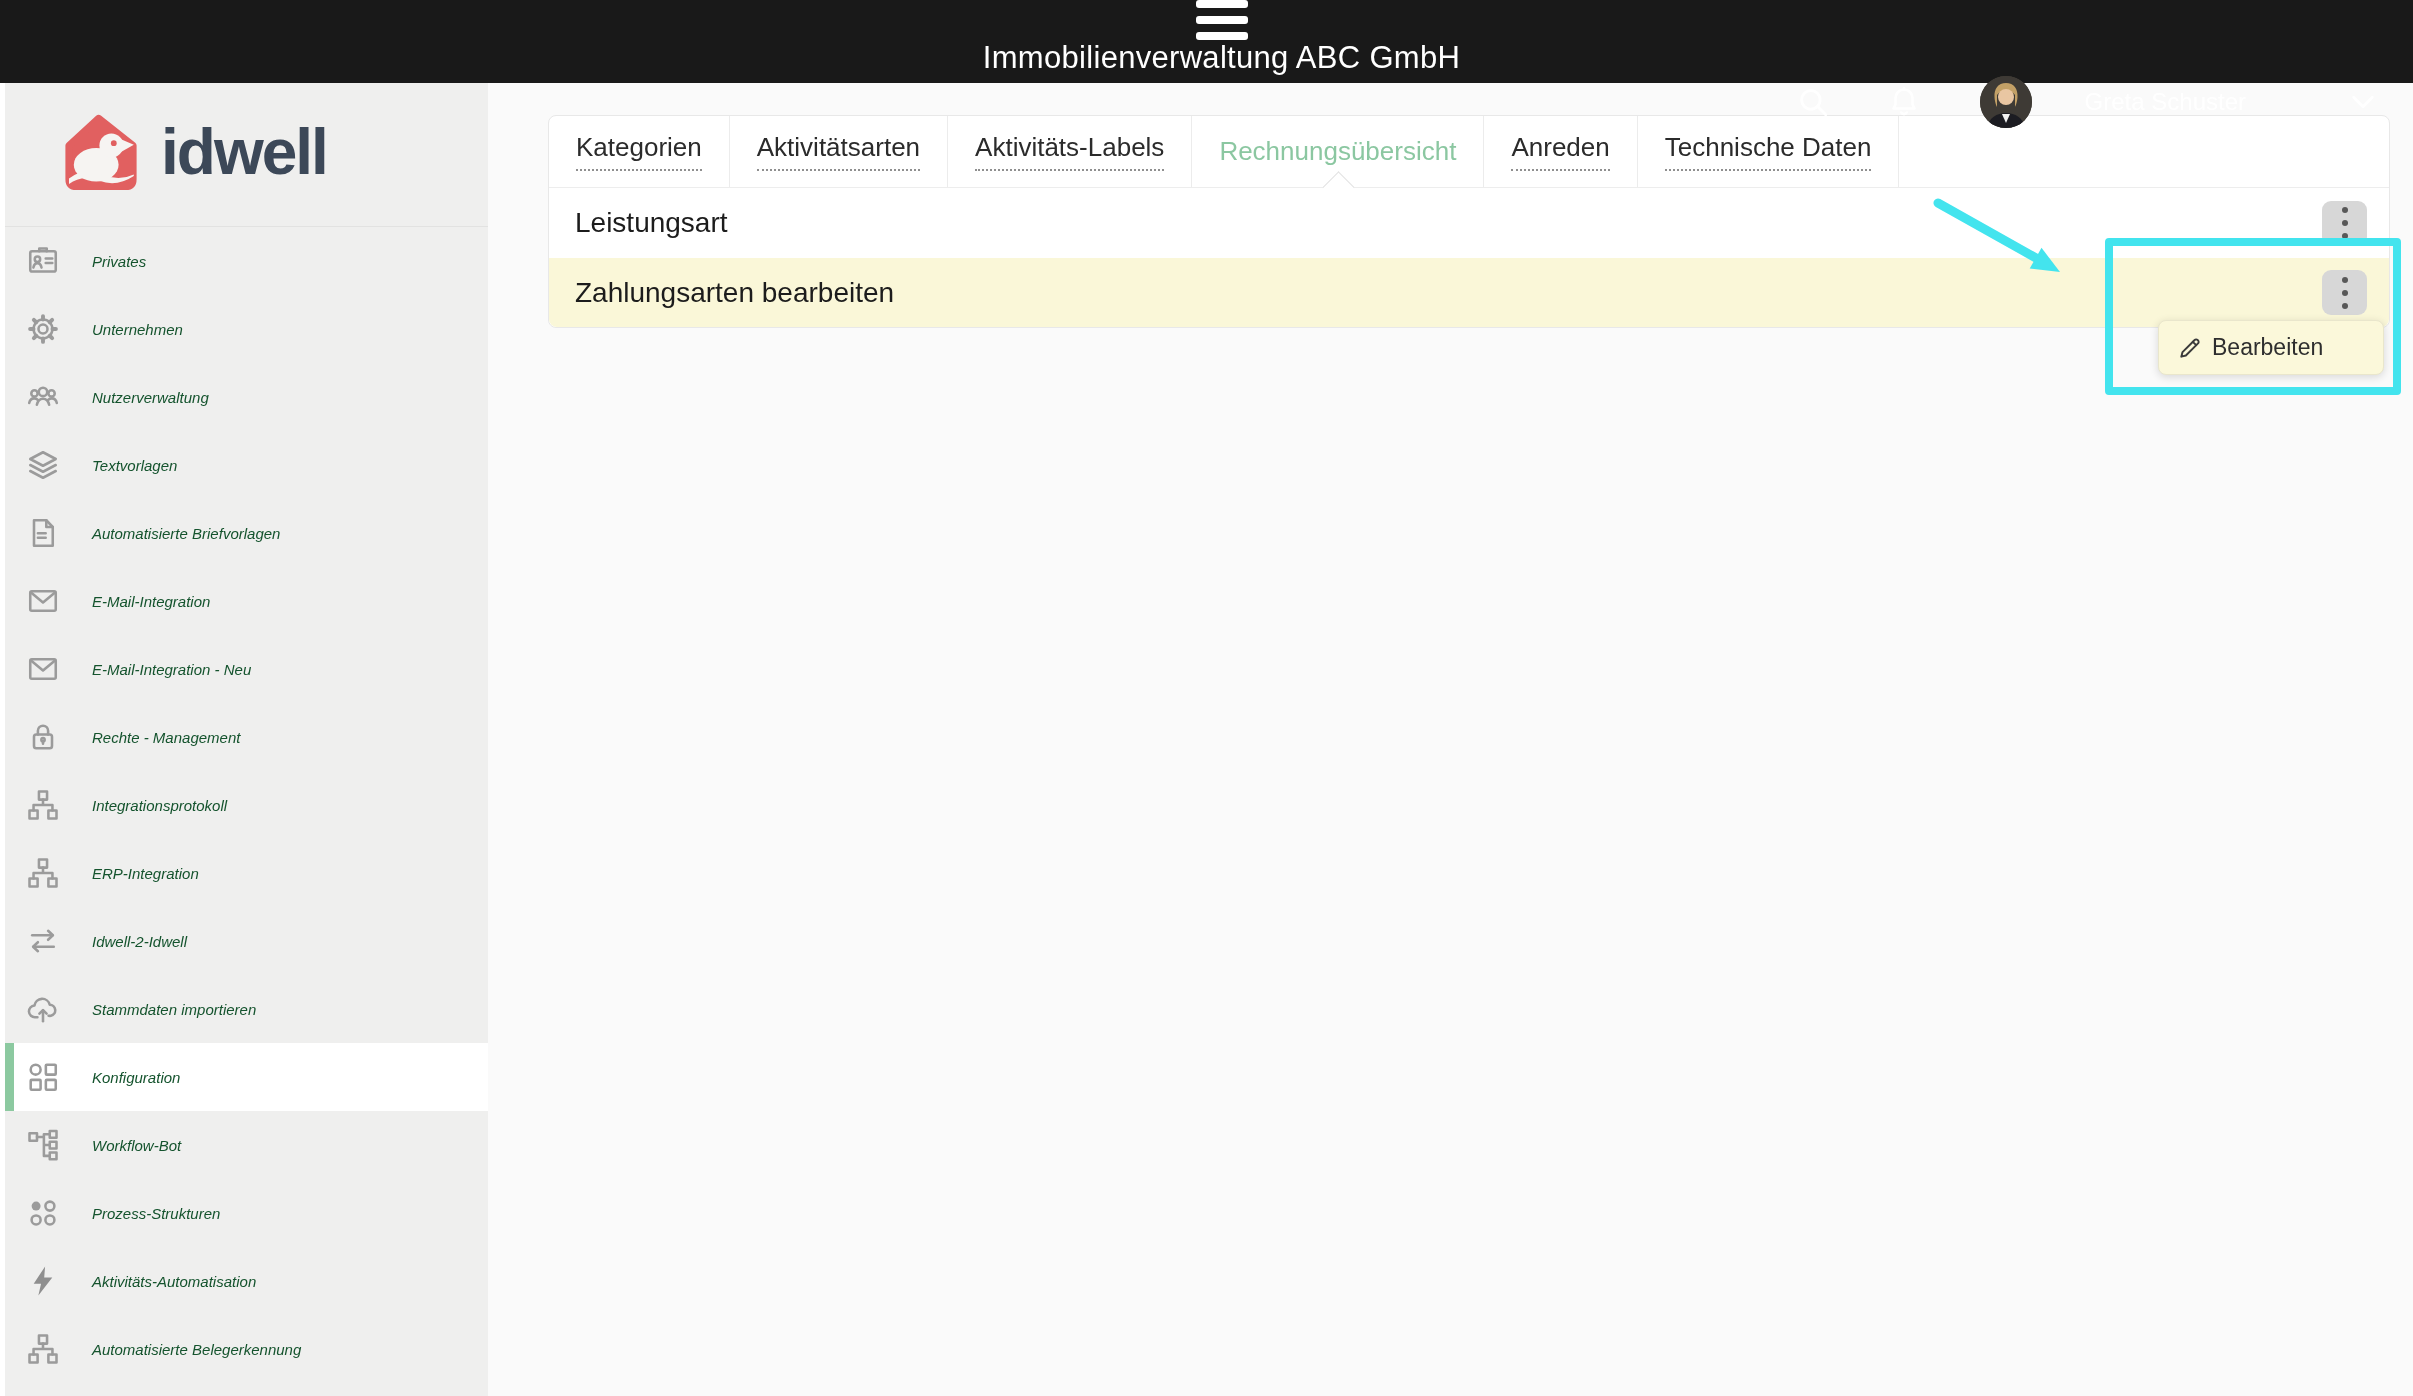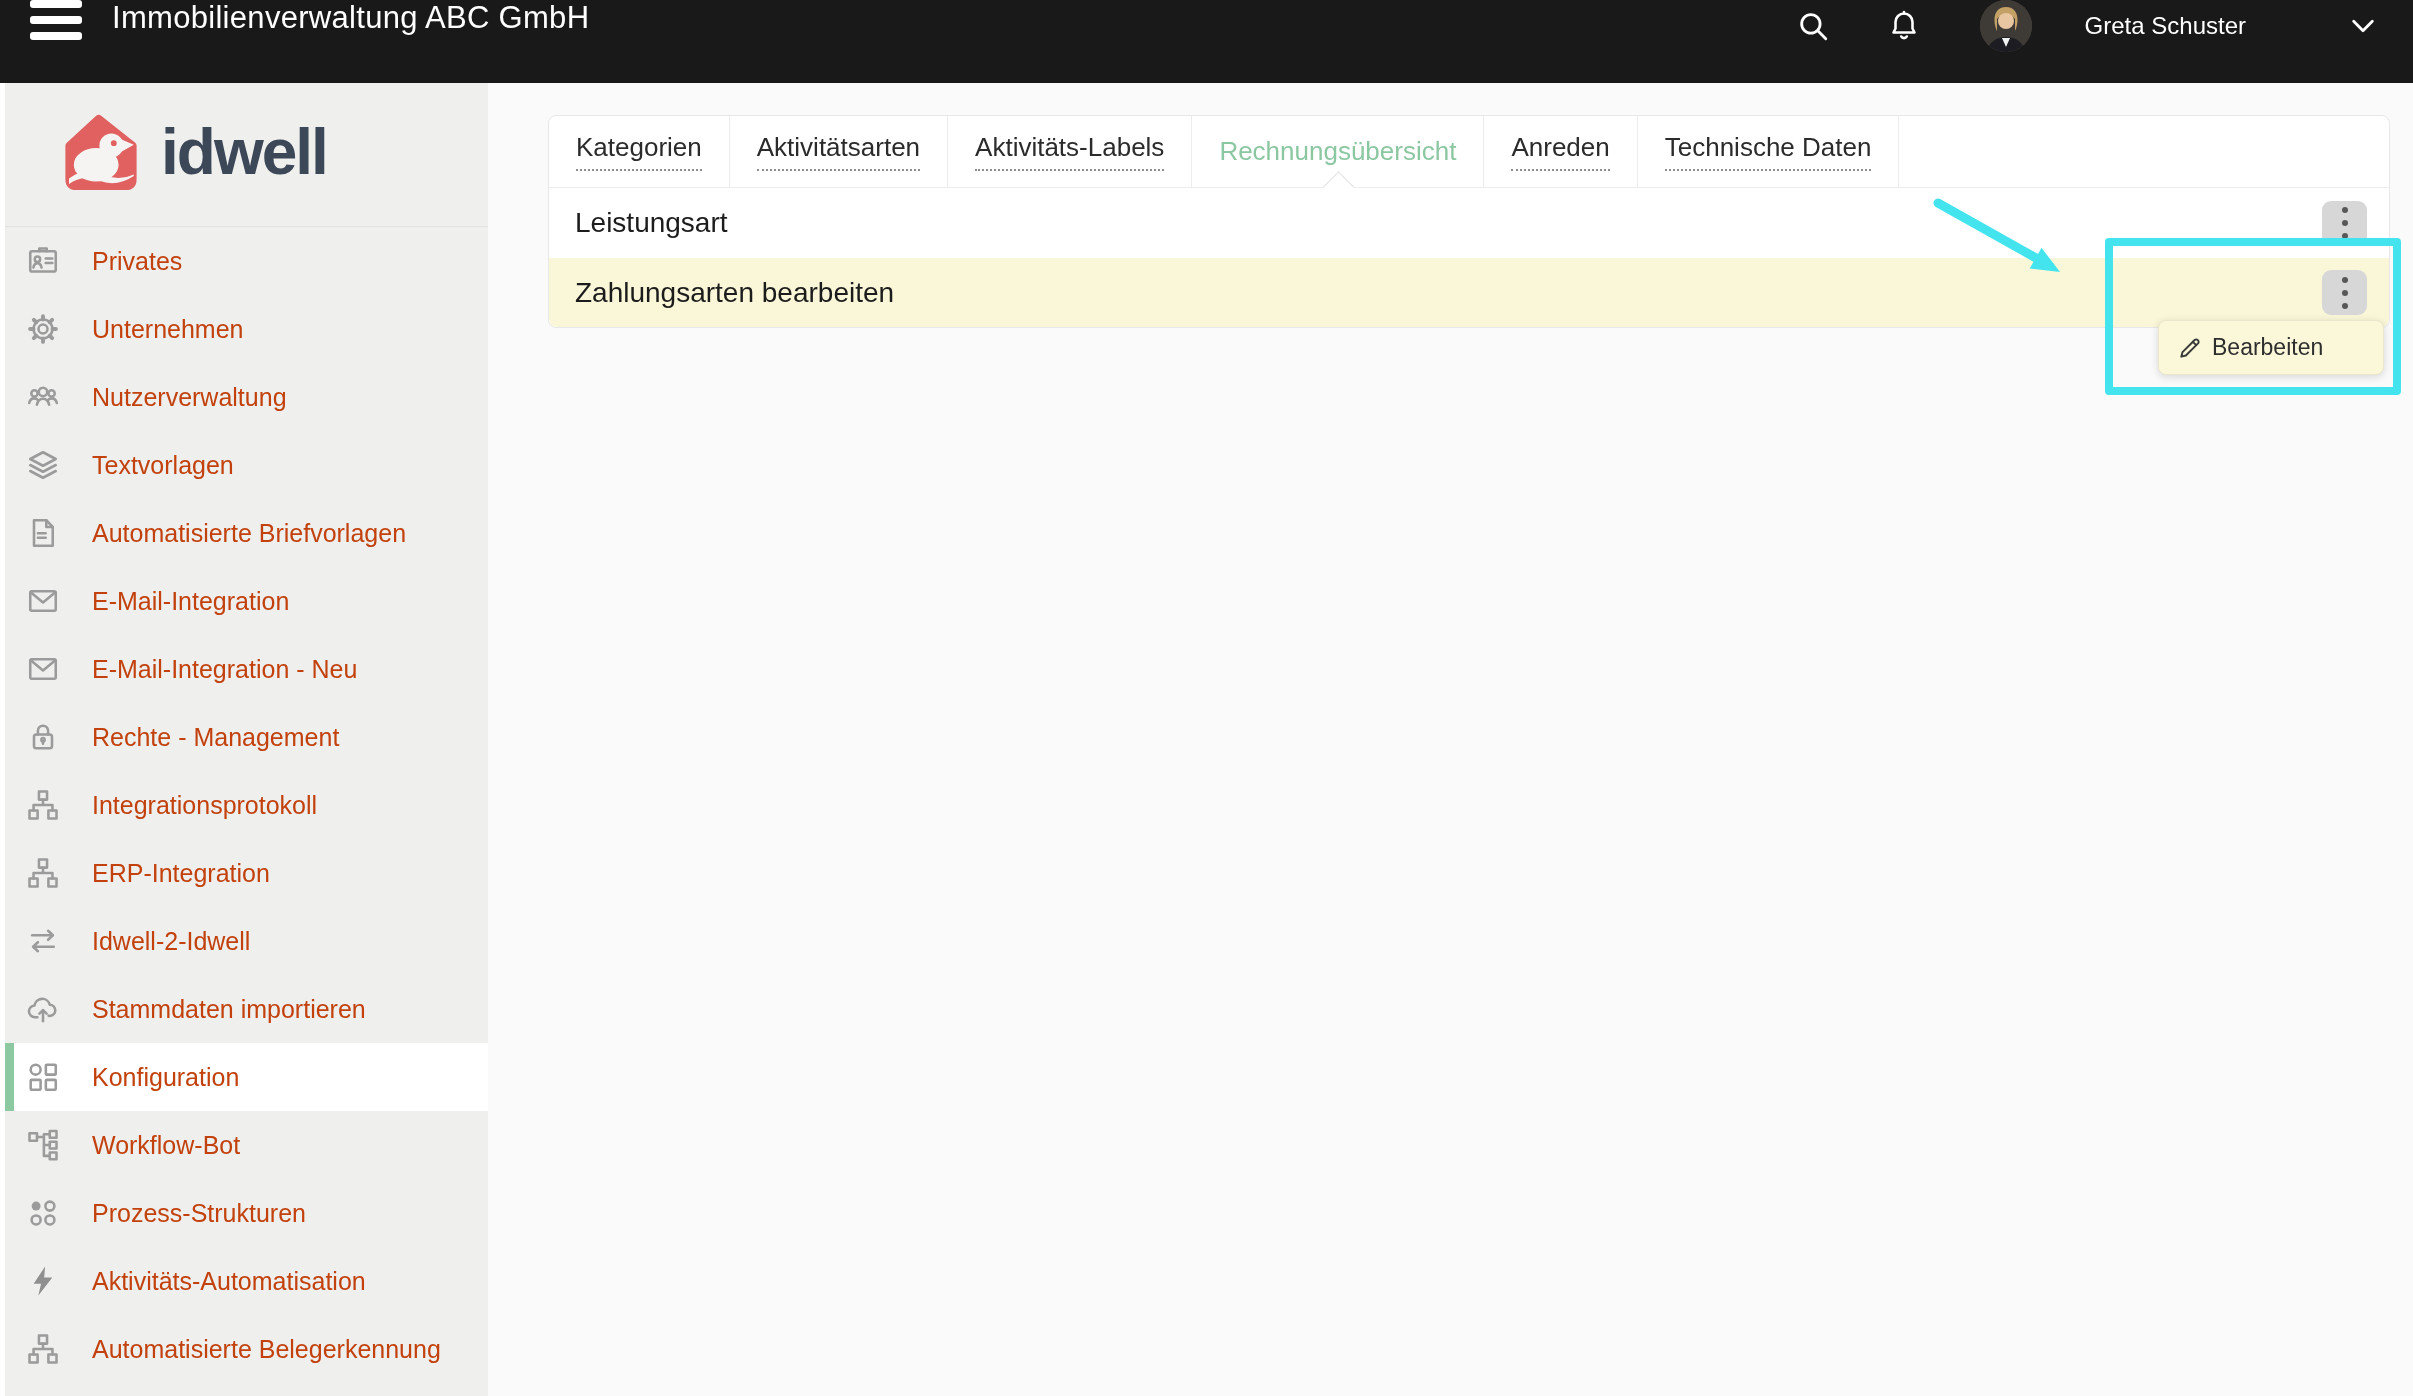--- a/index.html
+++ b/index.html
@@ -4,41 +4,41 @@
 <style>
   * { margin:0; padding:0; box-sizing:border-box; }
   html,body { background:#fafafa; }
   #app {
     position:relative; width:2413px; height:1396px; overflow:hidden;
     font-family:"Liberation Sans","DejaVu Sans",sans-serif; background:#fafafa;
   }
   
   .topbar {
     position:absolute; left:0; top:0; right:0; height:83px; background:#191919;
-    display:flex; align-items:flex-start; color:#fff; z-index:10;
+    display:flex; align-items:center; color:#fff; z-index:10;flex-direction:column;
   }
   .hamburger { margin-left:30px; width:52px; cursor:pointer; display:flex; flex-direction:column; gap:8px; }
   .hamburger div { height:8px; background:#fff; border-radius:3px; }
   .app-title { margin-left:30px; font-size:31px; font-weight:400; letter-spacing:.3px; }
   .topbar-right { margin-left:auto; display:flex; align-items:center; padding-right:38px;gap:33px; }
   .tb-icon { cursor:pointer; display:flex; align-items:center; }
   .tb-icon svg { display:block; }
   .avatar { width:52px; height:52px; border-radius:50%; overflow:hidden; margin-left:26px; cursor:pointer; flex:none; background:#4a443c; }
   .user-name { margin-left:20px; font-size:24px; cursor:pointer; }
   .chev { margin-left:72px; cursor:pointer; }
   .bell { margin-left:24px; }
   
   .left-edge { position:absolute; left:0; top:83px; width:5px; bottom:0; background:#ffffff; z-index:2; }
   .sidebar { position:absolute; left:5px; top:78px; width:483px; bottom:0; background:#efefee; z-index:2; }
   .logo-block { height:149px; border-bottom:1px solid #e2e2e1; display:flex; align-items:center; padding-left:56px; }
   .logo-text { font-size:64px; font-weight:bold; color:#3c4858; margin-left:20px; letter-spacing:-2px; }
   .nav { }
   .nav-item { height:68px; display:flex; align-items:center; padding-left:20px; position:relative; cursor:pointer; }
   .nav-item svg { flex:none; width:36px; height:36px; }
-  .nav-label { margin-left:31px; font-size:25px; color:#c2410c; white-space:nowrap; }
+  .nav-label { margin-left:31px; font-size:15px; color:#14532d; white-space:nowrap;font-style:italic; }
   .nav-item.active { background:#ffffff; }
   .nav-item.active::before { content:""; position:absolute; left:0; top:0; bottom:0; width:9px; background:#8cc9a0; }
   
   .card {
     position:absolute; left:548px; top:115px; width:1842px; background:#fff;
     border:1px solid #e8e8e8; border-radius:8px; z-index:3;
   }
   .tabs { height:72px; display:flex; align-items:stretch; border-bottom:1px solid #ededed; }
   .tab { display:flex; align-items:center; padding:0 27px; border-right:1px solid #ececec; font-size:26px; color:#2b2b2b; cursor:pointer; position:relative;text-align:right; }
   .tab .t-label { padding-bottom:6px; border-bottom:2px dotted #8f8f8f; }

